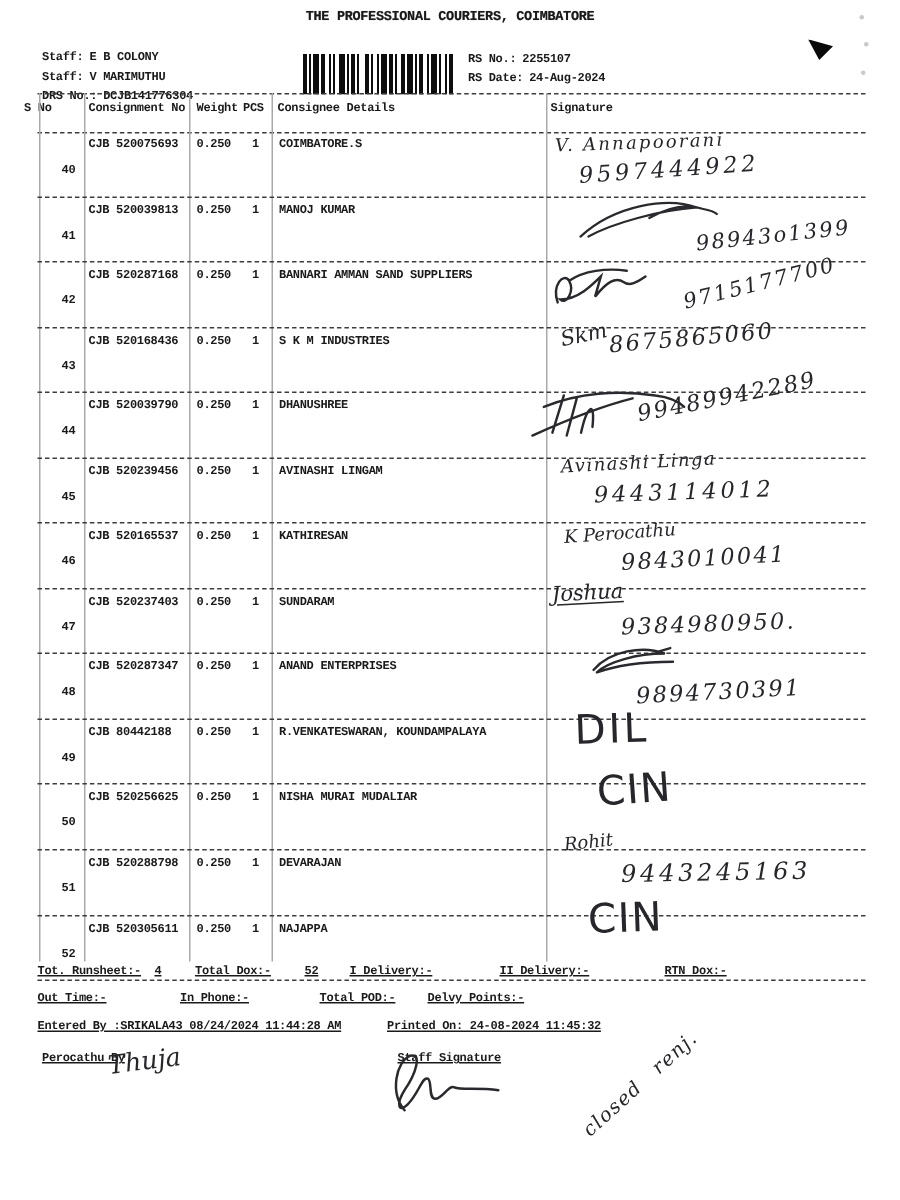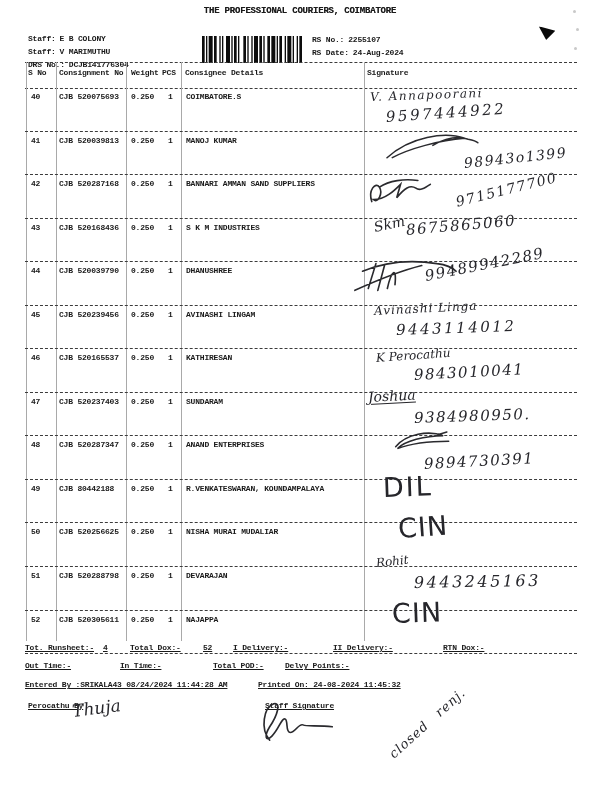--- a/index.html
+++ b/index.html
@@ -25,21 +25,21 @@
                clip-path:polygon(0 0,100% 22%,52% 100%);transform:rotate(6deg);}
   .speck{width:3px;height:3px;border-radius:50%;background:#c9c9c9;}
 
   
   .hline{left:25px;width:552px;height:0;border-top:1px dashed #3c3c3c;}
   .vline{width:0;top:62px;height:579px;border-left:1px solid #a9a9a9;}
   .thead{font-size:8px;font-weight:700;top:68px;letter-spacing:-0.2px;}
   .tbody{position:absolute;top:88px;left:25px;width:552px;}
   .trow{position:relative;height:42.55px;border-bottom:1px dashed #3c3c3c;font-size:8px;font-weight:700;letter-spacing:-0.2px;}
   .trow span{position:absolute;top:4px;white-space:nowrap;}
-  .c-sno{left:6px;}
+  .c-sno{left:16px;margin-top:17px;}
   .c-con{left:34px;}
   .c-wt{left:106px;}
   .c-pcs{left:143px;}
   .c-det{left:161px;}
 
   
   .sig{position:absolute;color:#26262b;font-family:"DejaVu Serif",serif;font-style:italic;}
   .sig .l1,.sig .l2{display:block;white-space:nowrap;transform-origin:left center;}
   .scrawl{display:block;}
   .scrawl use, .scrawl path{stroke:#2a2a2e;stroke-width:1.7;fill:none;stroke-linecap:round;}
@@ -162,21 +162,21 @@
   </div>
 
   <div class="abs corner-mark"></div>
   <div class="abs speck" style="left:573px;top:10px"></div>
   <div class="abs speck" style="left:576px;top:28px"></div>
   <div class="abs speck" style="left:574px;top:47px"></div>
 
   <div class="abs hline" style="top:62px"></div>
   <div class="abs hline" style="top:88px"></div>
 
-  <div class="abs thead" style="left:28px">S No</div>
+  <div class="abs thead" style="left:16px">S No</div>
   <div class="abs thead" style="left:59px">Consignment No</div>
   <div class="abs thead" style="left:131px">Weight</div>
   <div class="abs thead" style="left:162px">PCS</div>
   <div class="abs thead" style="left:185px">Consignee Details</div>
   <div class="abs thead" style="left:367px">Signature</div>
 
   <div class="abs vline" style="left:26px"></div>
   <div class="abs vline" style="left:56px"></div>
   <div class="abs vline" style="left:126px"></div>
   <div class="abs vline" style="left:181px"></div>
@@ -350,21 +350,21 @@
 
   <div class="abs ft" style="left:25px;top:643px">Tot. Runsheet:-</div>
   <div class="abs ft" style="left:103px;top:643px">4</div>
   <div class="abs ft" style="left:130px;top:643px">Total Dox:-</div>
   <div class="abs ft" style="left:203px;top:643px">52</div>
   <div class="abs ft" style="left:233px;top:643px">I Delivery:-</div>
   <div class="abs ft" style="left:333px;top:643px">II Delivery:-</div>
   <div class="abs ft" style="left:443px;top:643px">RTN Dox:-</div>
 
   <div class="abs ft" style="left:25px;top:661px">Out Time:-</div>
-  <div class="abs ft" style="left:120px;top:661px">In Time:-</div>
+  <div class="abs ft" style="left:120px;top:661px">In Phone:-</div>
   <div class="abs ft" style="left:213px;top:661px">Total POD:-</div>
   <div class="abs ft" style="left:285px;top:661px">Delvy Points:-</div>
 
   <div class="abs ft" style="left:25px;top:680px">Entered By :SRIKALA43 08/24/2024 11:44:28 AM</div>
   <div class="abs ft" style="left:258px;top:680px">Printed On: 24-08-2024 11:45:32</div>
 
   <div class="abs ft" style="left:28px;top:701px">Perocathu By</div>
   <div class="abs ft" style="left:265px;top:701px">Staff Signature</div>
 
   <div class="hw hw-verified">Thuja</div>

